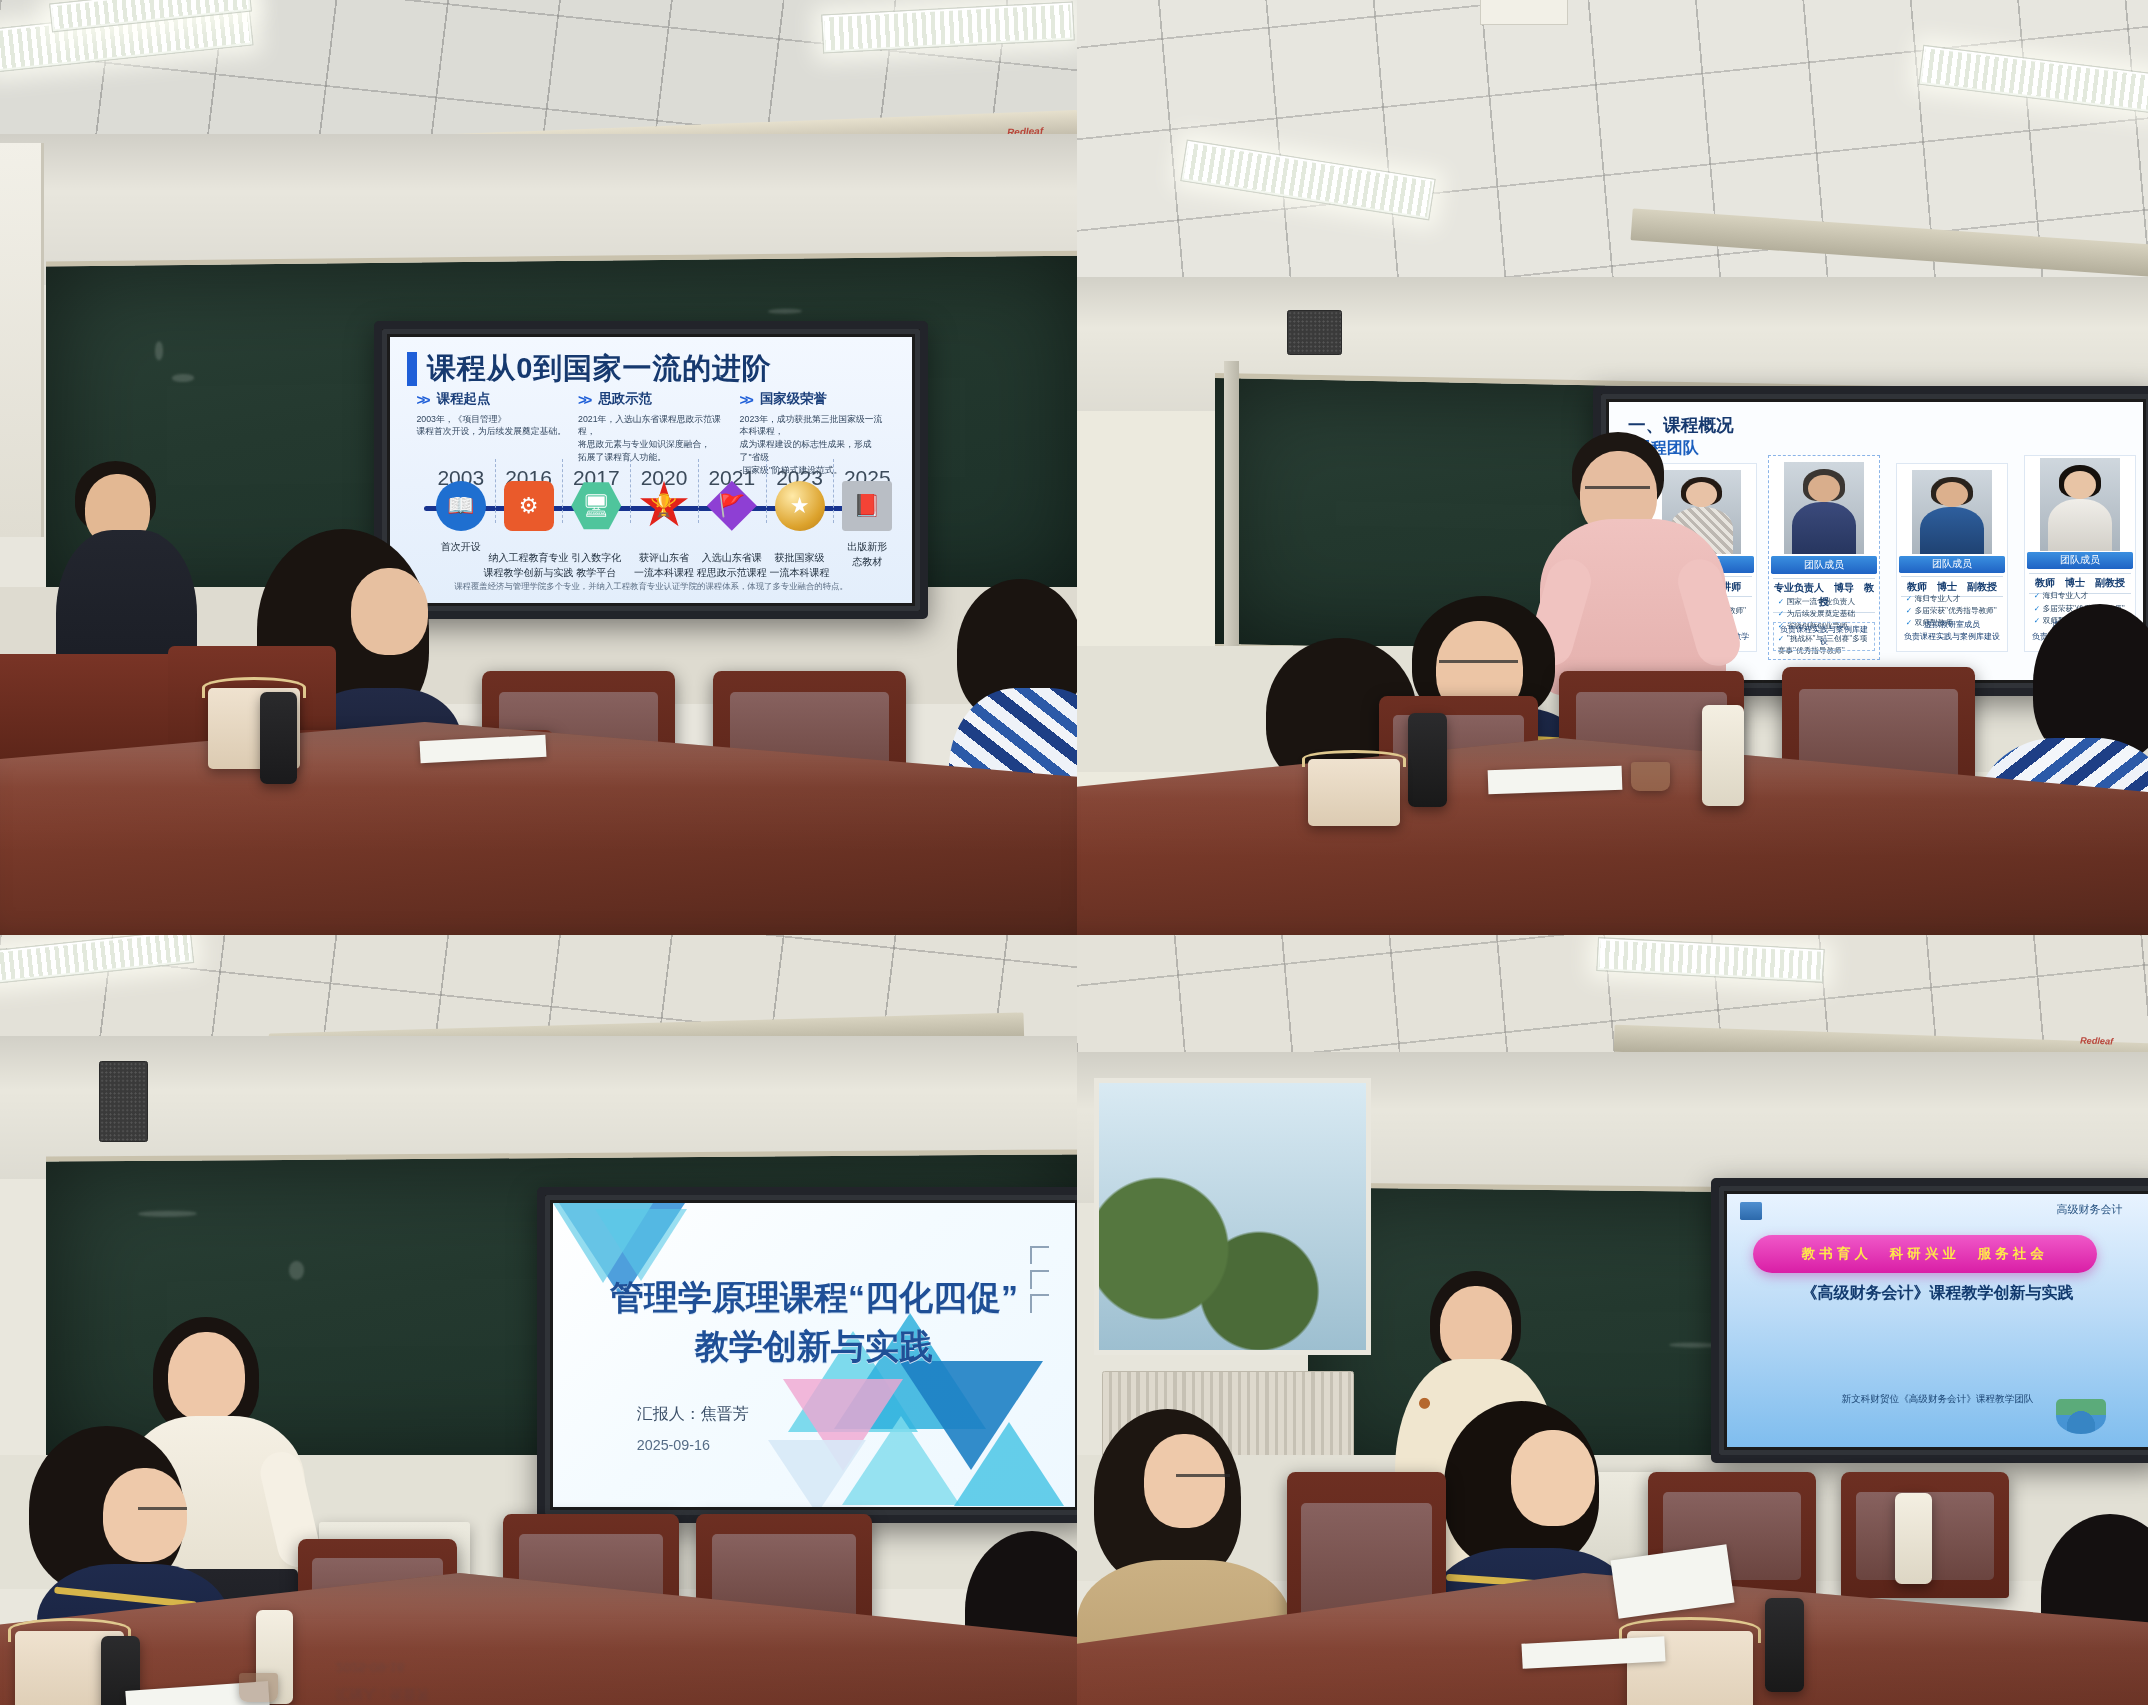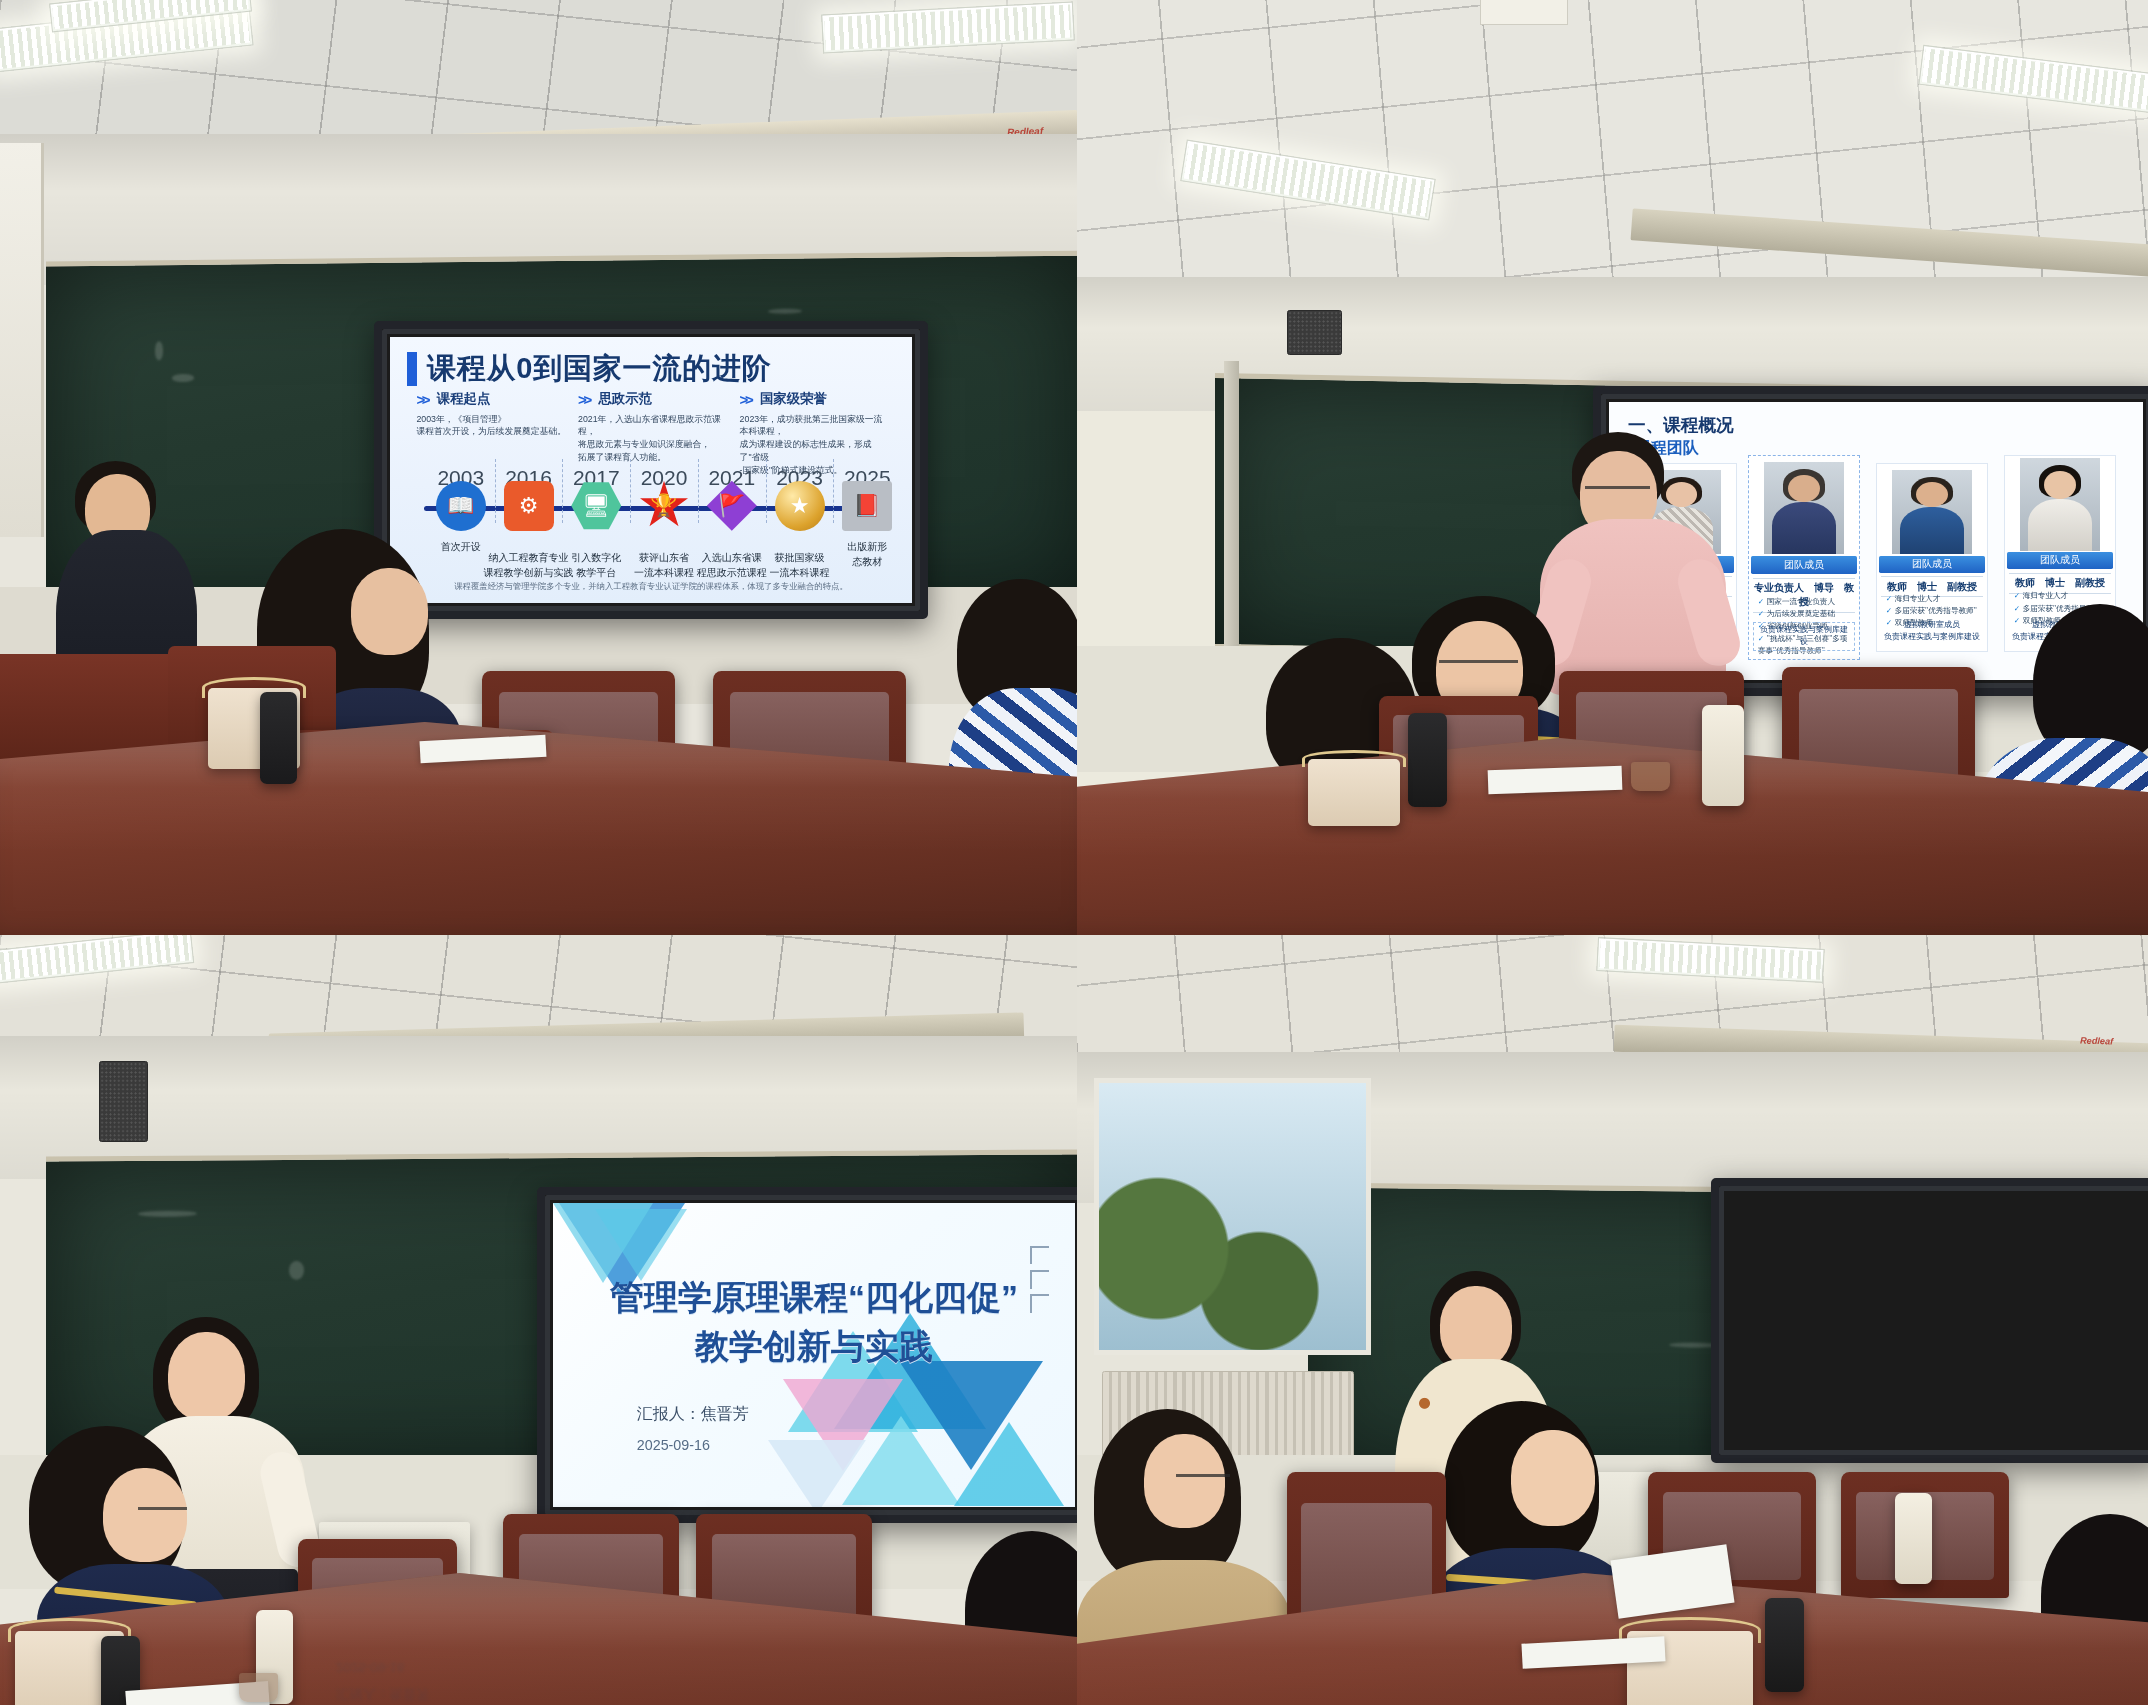--- a/index.html
+++ b/index.html
@@ -149,21 +149,21 @@
         font-size:10px; line-height:1.5; color:#22303f; white-space:nowrap; }
   .sl1 .foot{ position:absolute; left:8%; right:8%; bottom:4%; text-align:center;
         font-size:8.4px; color:#5d6f85; }
 
   
   .sl2{ position:absolute; inset:0; background:#fbfdff; color:#16396f;
         font-family:"Liberation Serif","DejaVu Serif",serif; }
   .sl2 .h1{ position:absolute; left:3.5%; top:4%; font-size:17.6px; font-weight:bold; }
   .sl2 .h2{ position:absolute; left:2.5%; top:13%; font-size:16px; font-weight:bold; color:#1b5fbe; }
   .sl2 .card{ position:absolute; top:22%; width:21%; height:68%;
-        background:#fff; border:0.8px solid #dde7f3; }
+        background:#fff; border:0.8px solid #dde7f3;margin-left:20px; }
   .sl2 .photo{ position:absolute; left:14%; right:14%; top:3%; height:45%;
         background:linear-gradient(180deg,#cfd7de,#aab4bd); overflow:hidden; }
   .sl2 .ph-head{ position:absolute; left:30%; width:40%; top:14%; height:30%;
         border-radius:50%; background:#e8c2a6; }
   .sl2 .ph-hair{ position:absolute; left:24%; width:52%; top:8%; height:34%;
         border-radius:50% 50% 35% 35%; background:#241a14; }
   .sl2 .ph-body{ position:absolute; left:10%; right:10%; top:44%; bottom:0;
         border-radius:46% 46% 0 0; }
   .sl2 .ribbon{ position:absolute; left:2%; right:2%; top:49%; height:9%;
         background:linear-gradient(180deg,#3a8fe0,#1f63c4);
@@ -614,20 +614,30 @@
 
     <div class="window" style="left:17px;top:143px;width:277px;height:277px">
       <div class="windowveg"></div>
     </div>
     <div class="radiator" style="left:25px;top:436px;width:252px;height:92px"></div>
     <div class="wall" style="top:520px;height:126px;background:#e2e0d5"></div>
     <div class="podium" style="left:436px;top:537px;width:151px;height:151px"></div>
 
     <div class="tvframe" style="left:634px;top:243px;width:453px;height:285px;">
       <div class="tvbezel"></div>
+      <div class="screen">
+        <div class="sl4">
+          <div class="logo"></div>
+          <div class="hdr">高级财务会计</div>
+          <div class="band">教书育人　科研兴业　服务社会</div>
+          <div class="sub">《高级财务会计》课程教学创新与实践</div>
+          <div class="team">新文科财贸位《高级财务会计》课程教学团队</div>
+          <div class="boat"></div>
+        </div>
+      </div>
     </div>
 
     <div class="person" style="left:323px;top:336px;width:155px;height:361px">
       <div class="hair" style="left:30px;top:0;width:91px;height:101px;background:#191310"></div>
       <div class="head" style="left:40px;top:15px;width:72px;height:82px;background:#ecc4a4"></div>
       <div style="position:absolute;left:-5px;top:88px;width:164px;height:277px;border-radius:40% 40% 10% 10%;
           background:#f0e6cf;background-image:
             radial-gradient(circle at 18% 16%, #b5682e 0 5px, transparent 5.9px),
             radial-gradient(circle at 62% 30%, #a8602a 0 4.2px, transparent 5px),
             radial-gradient(circle at 36% 52%, #bb7034 0 5px, transparent 5.9px),

